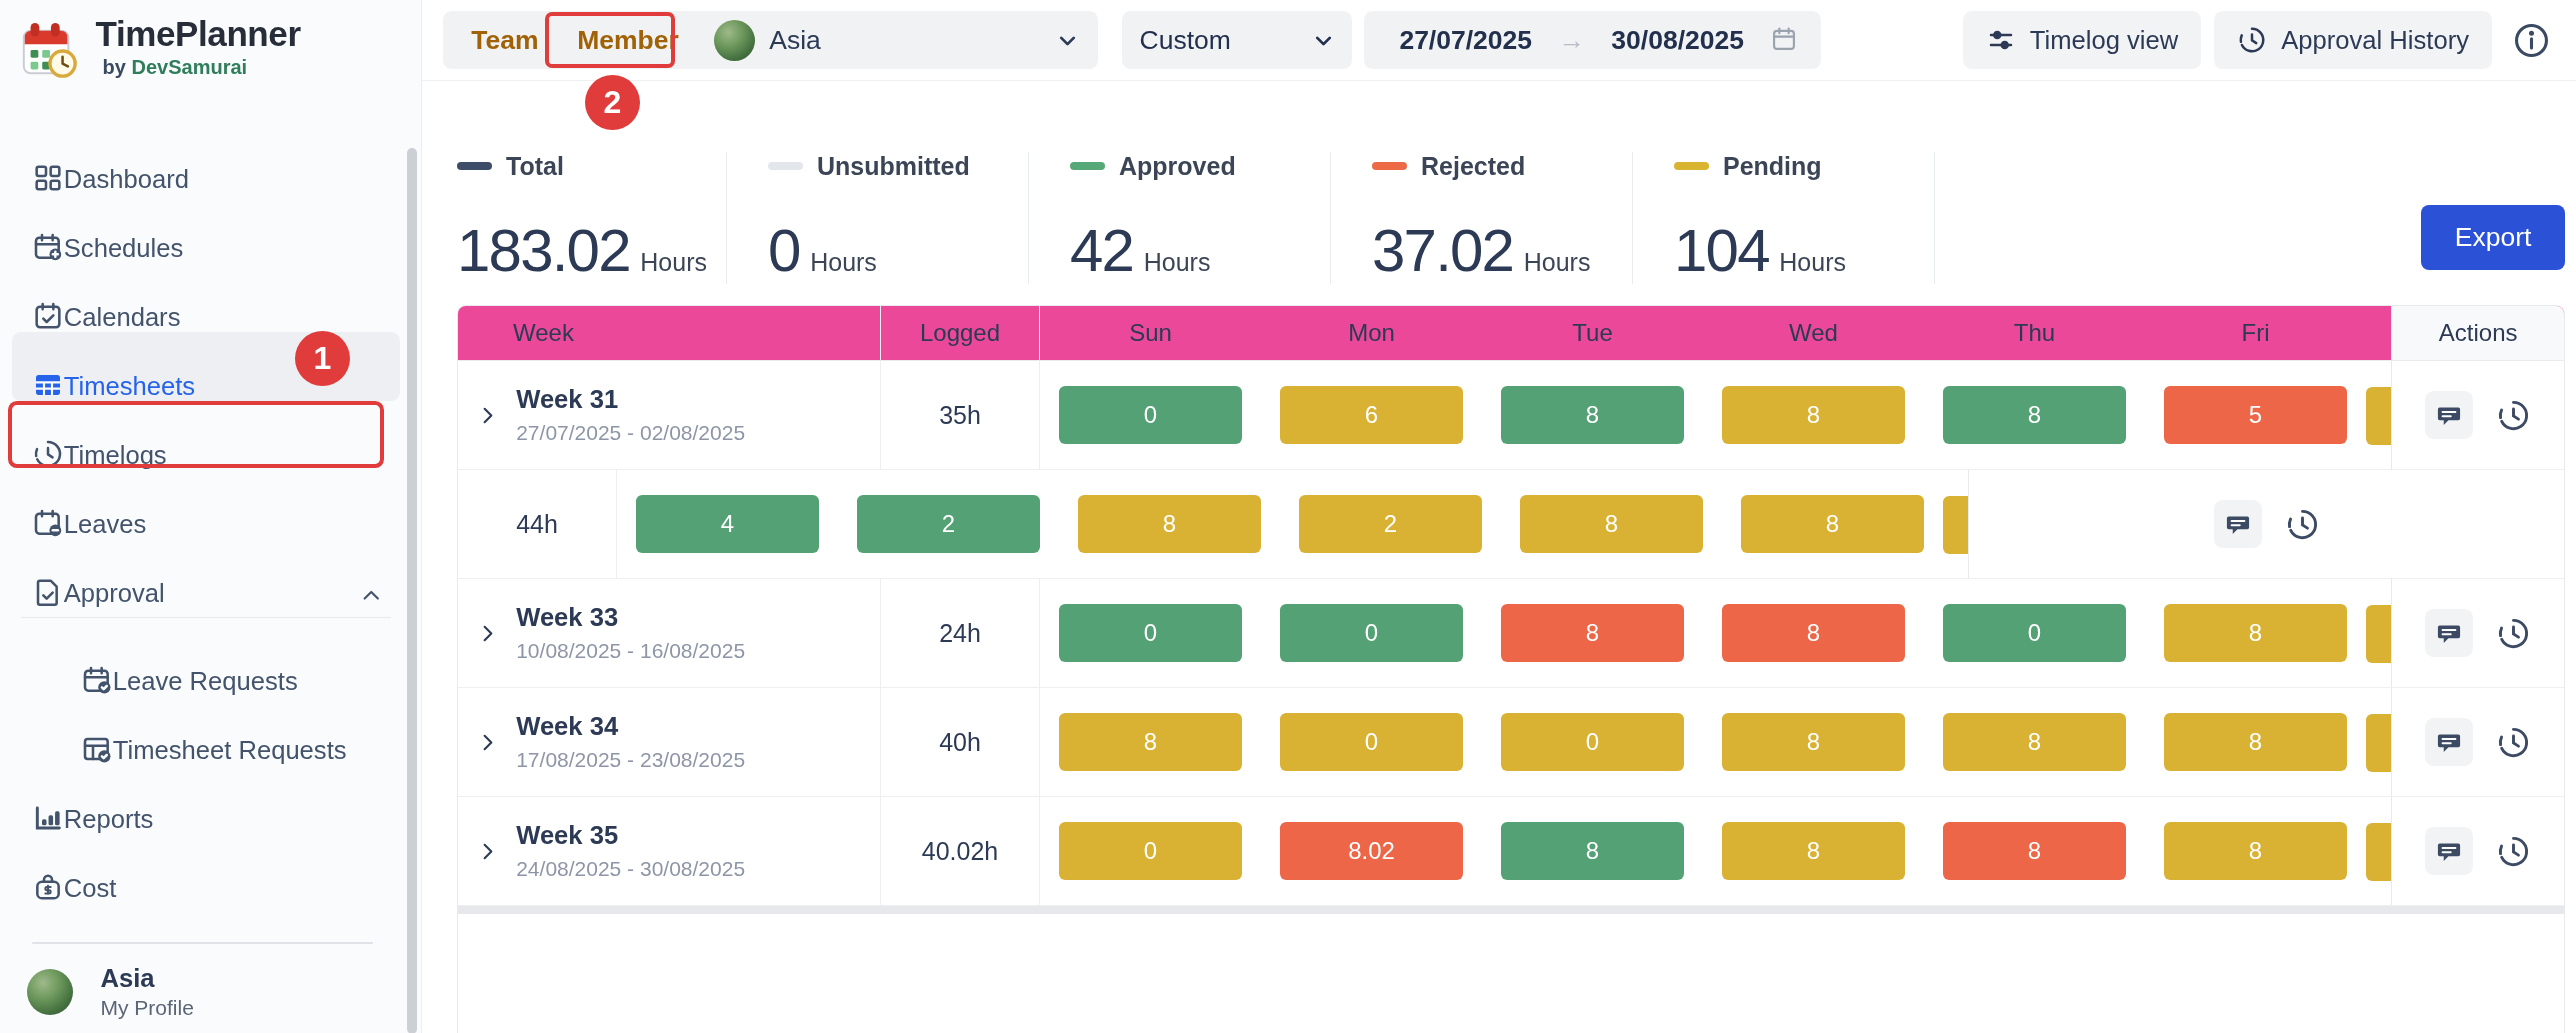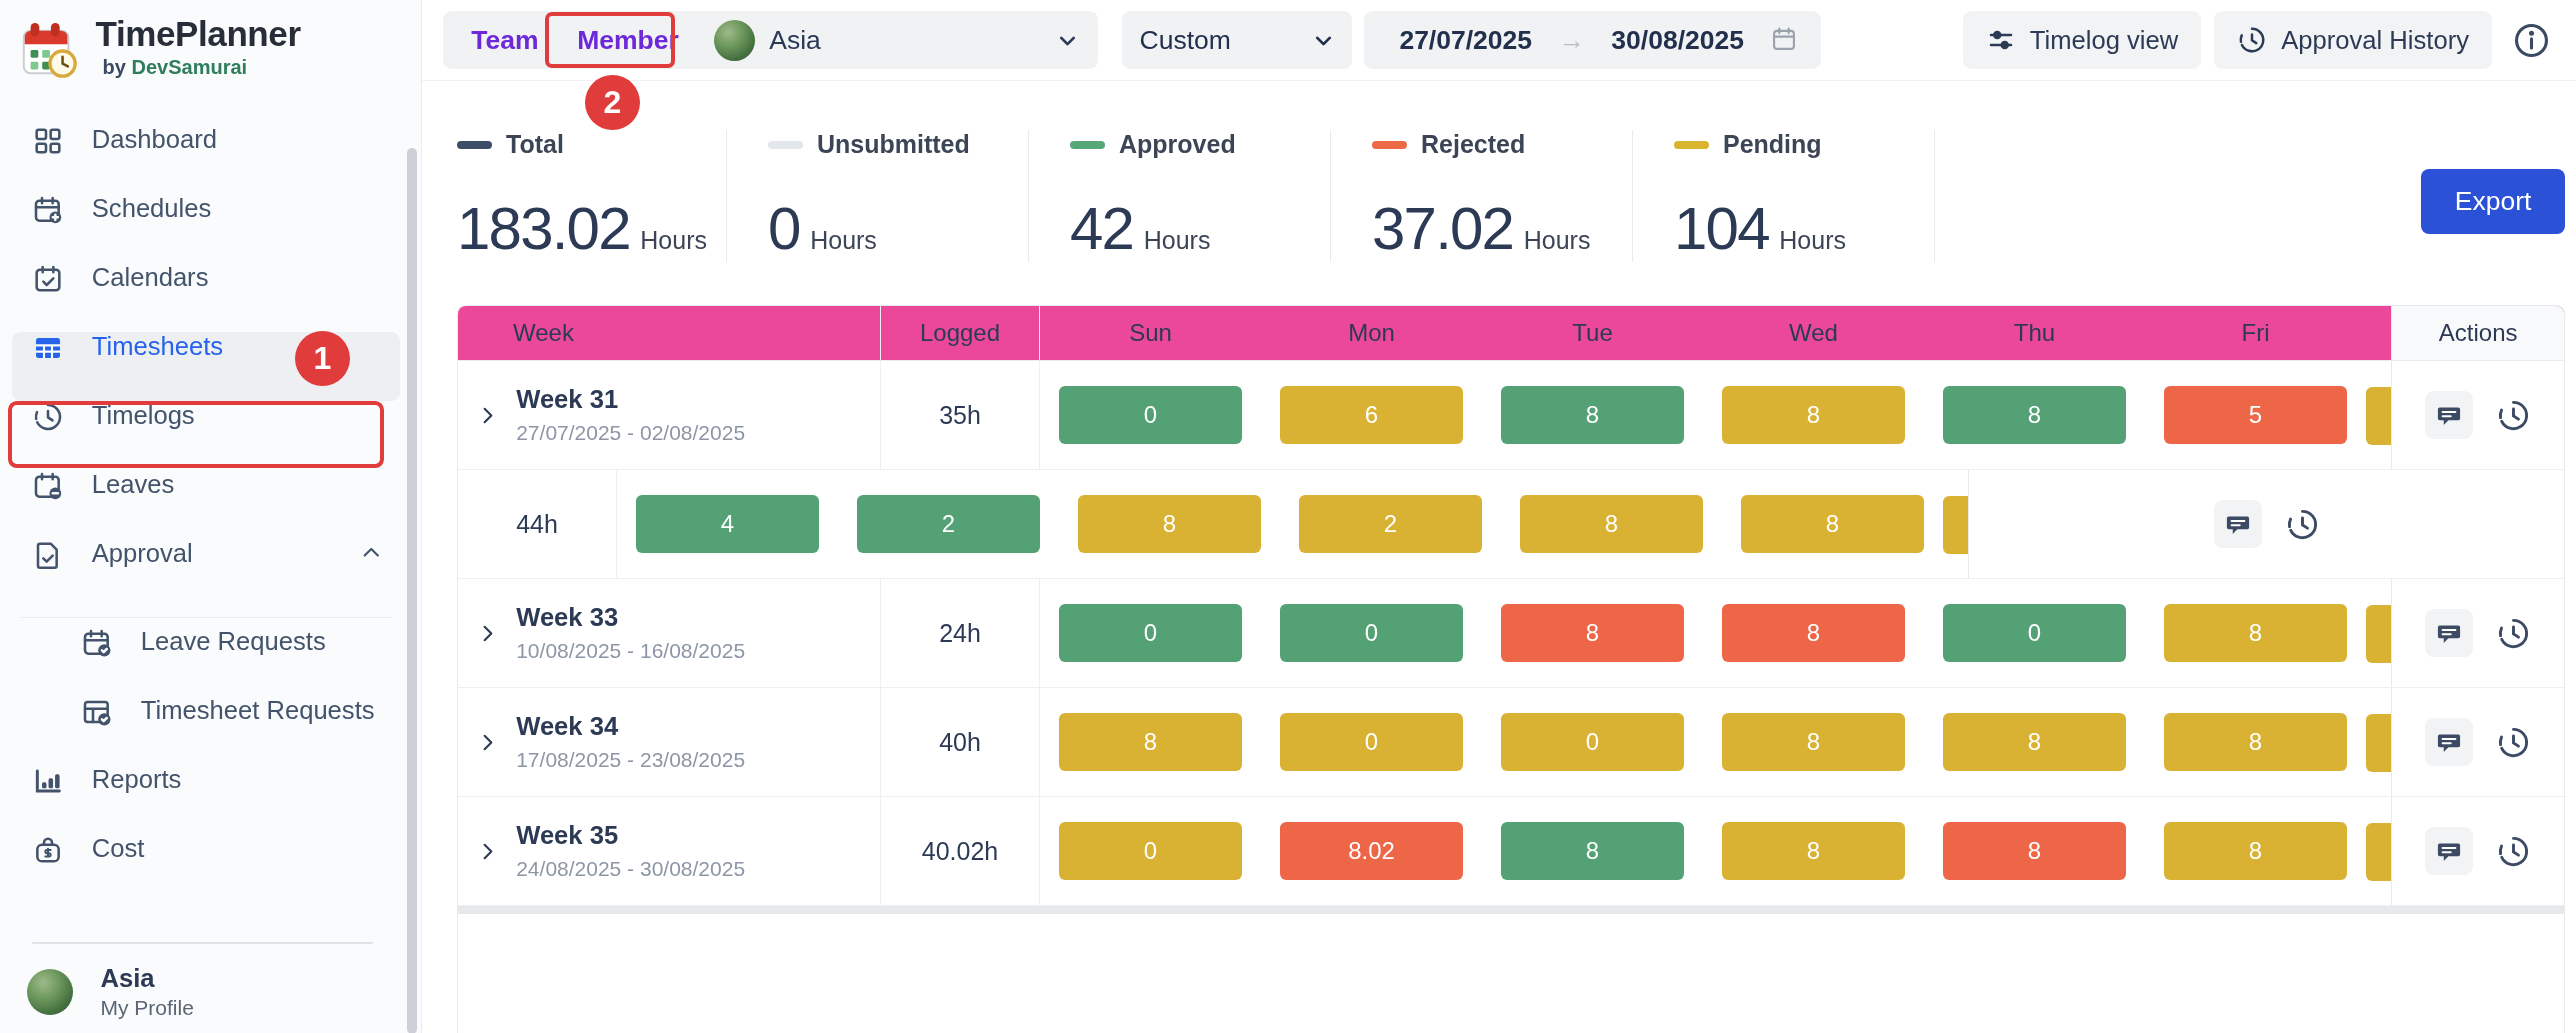--- a/index.html
+++ b/index.html
@@ -10,21 +10,21 @@
   
   .sidebar { position:relative; width:422px; height:100%; background:#fafbfc; border-right:0.9px solid #ebedf0; flex:0 0 422px; }
   .logo-row { display:flex; align-items:flex-start; gap:16px; padding:14px 0 0 17.6px; height:113px; }
   .logo-icon { width:62px; height:62px; flex:0 0 62px; margin-top:5.3px; }
   .logo-title { font-size:35px; font-weight:700; color:#272e3a; letter-spacing:-0.4px; line-height:1.15; }
   .logo-byline { font-size:20px; font-weight:700; margin-top:1.8px; margin-left:7px; }
   .logo-byline .by { color:#3b4a63; }
   .logo-byline .brand { color:#2f7d5b; }
 
   .side-nav { padding:12.4px 21px 0 12.4px; }
-  .side-item { display:flex; align-items:flex-start; gap:28px; height:69px; padding:0 16px 0 19.4px; border-radius:8.8px; color:#42536b; cursor:pointer; }
+  .side-item { display:flex; align-items:flex-end; height:69px; padding:0 16px 0 19.4px; border-radius:8.8px; color:#42536b; cursor:pointer; }
   .side-item .side-icon { width:32px; height:32px; flex:0 0 32px; display:flex; align-items:center; justify-content:center; }
   .side-item .side-icon svg { width:32px; height:32px; }
   .side-label { font-size:25.6px; font-weight:400; white-space:nowrap; }
   .side-item.active { background:#edeff2; color:#2563eb; }
   .side-item.active .side-label { font-weight:500; }
   .side-item.indent { margin-left:49px; }
   .side-chevron { margin-left:auto; display:flex; }
   .side-chevron svg { width:26.5px; height:26.5px; }
   .side-divider { height:0.9px; background:#e8eaee; margin:8.8px 8.8px 8.8px 8.8px; }
 
@@ -35,39 +35,39 @@
   .profile-name { font-size:25.6px; font-weight:700; color:#2c3a55; }
   .profile-role { font-size:21px; color:#5a6玩575; color:#5a6575; margin-top:3.5px; }
   .sidebar-scrollbar { position:absolute; top:148px; bottom:0; right:4.4px; width:9.7px; border-radius:5.3px; background:#ccd0d6; }
 
   
   .main { flex:1; display:flex; flex-direction:column; min-width:0; }
 
   .topbar { display:flex; align-items:center; height:81px; padding:0 25px 0 21px; border-bottom:1.8px solid #eef0f3; }
   .ctl { background:#f0f2f4; border-radius:8.8px; height:58px; display:flex; align-items:center; }
   .scope-member-group { width:655px; padding:0 17.6px 0 8.8px; cursor:pointer; }
-  .seg { font-size:26.5px; font-weight:600; color:#6d28d9; padding:0 19.4px; height:48px; display:flex; align-items:center; border-radius:7px; cursor:pointer; }
+  .seg { font-size:26.5px; font-weight:600; color:#a16207; padding:0 19.4px; height:48px; display:flex; align-items:center; border-radius:7px; cursor:pointer; }
   .mini-avatar { width:41px; height:41px; border-radius:50%; margin-left:16px; background:radial-gradient(circle at 35% 30%, #9fb98a 0%, #6f9a5e 35%, #44703f 70%, #2f5230 100%); flex:0 0 41px; }
   .member-name { font-size:26.5px; font-weight:500; margin-left:14px; color:#2c3a55; }
   .grow { flex:1; }
   .chev { display:flex; }
   .chev svg { width:25px; height:25px; }
   .period-select { width:230px; margin-left:24px; padding:0 16px 0 17.6px; justify-content:space-between; cursor:pointer; font-size:26.5px; font-weight:500; color:#22304d; }
   .date-range { width:457px; margin-left:12.4px; padding:0 23px 0 35px; justify-content:space-between; cursor:text; }
   .date-text { font-size:26.5px; font-weight:600; color:#22304d; }
   .date-arrow { color:#b7bdc7; font-size:26.5px; }
   .cal-icon svg { width:28px; height:28px; }
   .top-btn { background:#f2f3f5; border:none; border-radius:8.8px; height:58px; display:flex; align-items:center; gap:14px; padding:0 23px; font-family:inherit; font-size:25.6px; font-weight:500; color:#2c3a55; cursor:pointer; }
   .top-btn svg { width:30px; height:30px; }
   .tb-right { margin-left:auto; display:flex; align-items:center; gap:13px; }
   .info-btn { background:none; border:none; cursor:pointer; display:flex; margin-left:7px; }
   .info-btn svg { width:39px; height:39px; }
 
   
-  .stats-row { display:flex; align-items:flex-start; padding:49px 10.6px 0 35px; height:224px; }
+  .stats-row { display:flex; align-items:center; padding:49px 10.6px 0 35px; height:224px; }
   .stat { height:132px; border-right:1.8px solid #e9ecef; padding-right:26.5px; }
   .stat + .stat { padding-left:41px; }
   .stat.first { width:270px; }
   .stat { width:302px; }
   .stat-top { display:flex; align-items:center; gap:14px; }
   .stat-dash { width:35px; height:8px; border-radius:4.4px; }
   .stat-label { font-size:25px; font-weight:700; color:#3b4556; }
   .stat-bottom { display:flex; align-items:baseline; gap:10.6px; margin-top:35px; }
   .stat-value { font-size:60px; font-weight:400; color:#2c3a55; letter-spacing:-1.8px; }
   .stat-unit { font-size:25px; color:#3b4556; }

